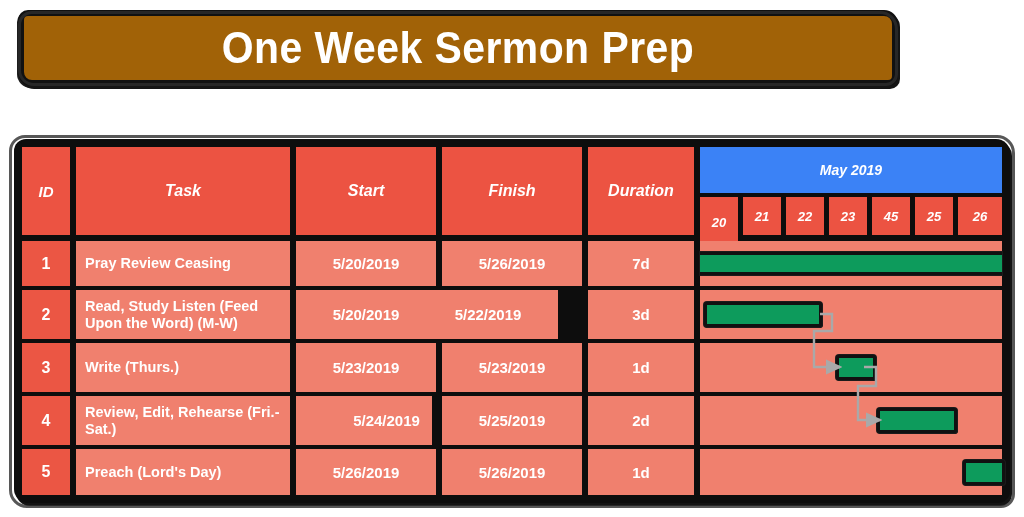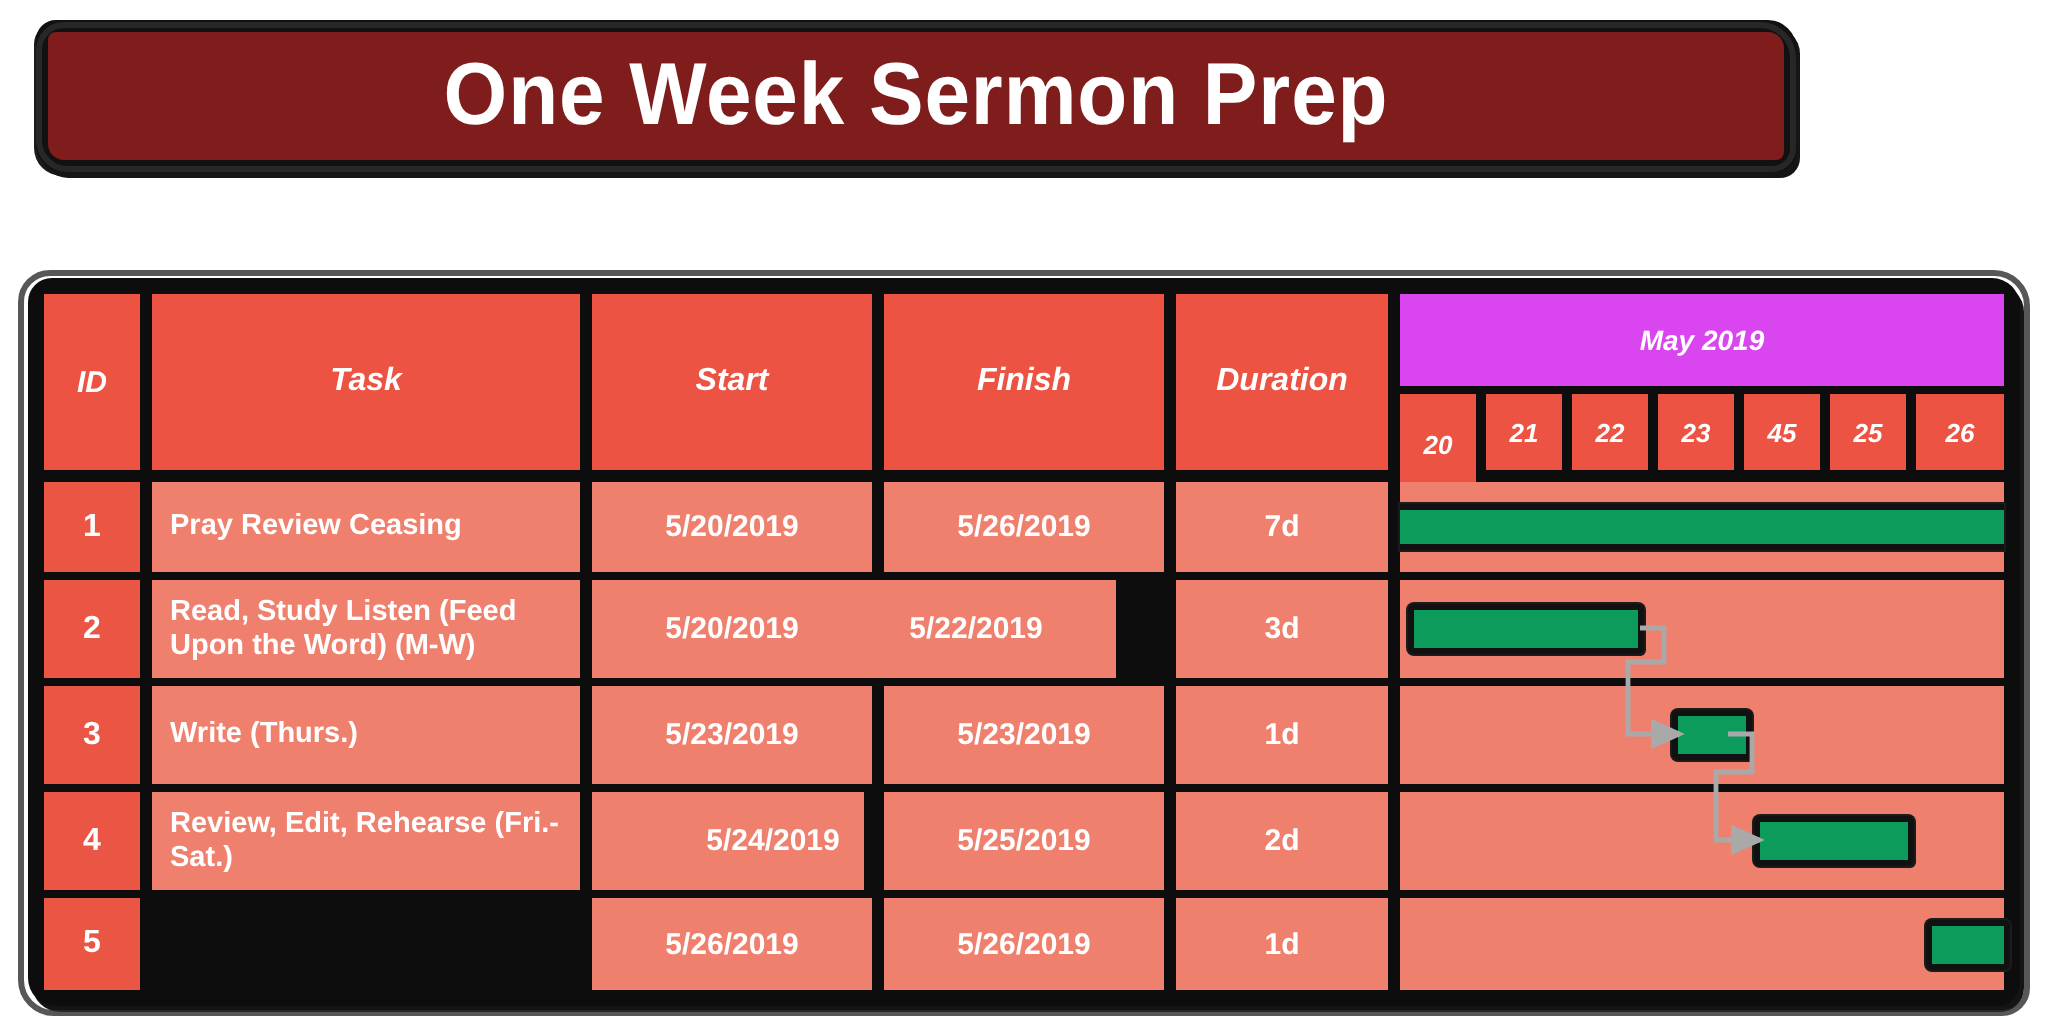--- a/index.html
+++ b/index.html
@@ -8,21 +8,21 @@
     background:#ffffff;
     font-family:"Liberation Sans",sans-serif;
     overflow:hidden;
     position:relative;
   }
 
   
   .title-banner{
     position:absolute;
     left:18px; top:10px; width:880px; height:76px;
-    background:#7f1d1d;
+    background:#a16207;
     border:6px solid #111111;
     border-radius:10px 14px 10px 14px;
     box-sizing:border-box;
     display:flex; align-items:center; justify-content:center;
     box-shadow:2px 3px 0 #151515, -1px 2px 0 #1c1c1c;
   }
   .title-banner:before{
     content:"";
     position:absolute; left:-6px; top:-5px; right:-6px; bottom:-6px;
     border:3px solid #2b2b2b;
@@ -98,21 +98,21 @@
     align-items:center;
   }
   .daycell{
     background:#EC5342;
     justify-content:center;
     font-weight:bold;
     font-style:italic;
     font-size:13px;
   }
   .monthcell{
-    background:#d946ef;
+    background:#3b82f6;
     justify-content:center;
     font-weight:bold;
     font-style:italic;
     font-size:14px;
   }
   .chartcell{
     background:#F0806E;
   }
 
   
@@ -189,20 +189,21 @@
     <div class="cell chartcell" style="left:686px;top:204px;width:302px;height:49px;"></div>
 
     <div class="cell id-cell" style="left:8px;top:257px;width:48px;height:49px;">4</div>
     <div class="cell body-cell task-cell left" style="left:62px;top:257px;width:214px;height:49px;">Review, Edit, Rehearse (Fri.-Sat.)</div>
     <div class="cell body-cell center" style="left:282px;top:257px;width:136px;height:49px;padding-left:45px;">5/24/2019</div>
     <div class="cell body-cell center" style="left:428px;top:257px;width:140px;height:49px;">5/25/2019</div>
     <div class="cell body-cell center" style="left:574px;top:257px;width:106px;height:49px;">2d</div>
     <div class="cell chartcell" style="left:686px;top:257px;width:302px;height:49px;"></div>
 
     <div class="cell id-cell" style="left:8px;top:310px;width:48px;height:46px;">5</div>
+    <div class="cell body-cell task-cell left" style="left:62px;top:310px;width:214px;height:46px;">Preach (Lord's Day)</div>
     <div class="cell body-cell center" style="left:282px;top:310px;width:140px;height:46px;">5/26/2019</div>
     <div class="cell body-cell center" style="left:428px;top:310px;width:140px;height:46px;">5/26/2019</div>
     <div class="cell body-cell center" style="left:574px;top:310px;width:106px;height:46px;">1d</div>
     <div class="cell chartcell" style="left:686px;top:310px;width:302px;height:46px;"></div>
 
     <svg class="arrows" viewBox="0 0 996 364">
       <defs>
         <marker id="ah" markerWidth="7" markerHeight="7" refX="6" refY="3.2" orient="auto">
           <path d="M0,0 L7,3.2 L0,6.4 z" fill="#a9a9a9"></path>
         </marker>

